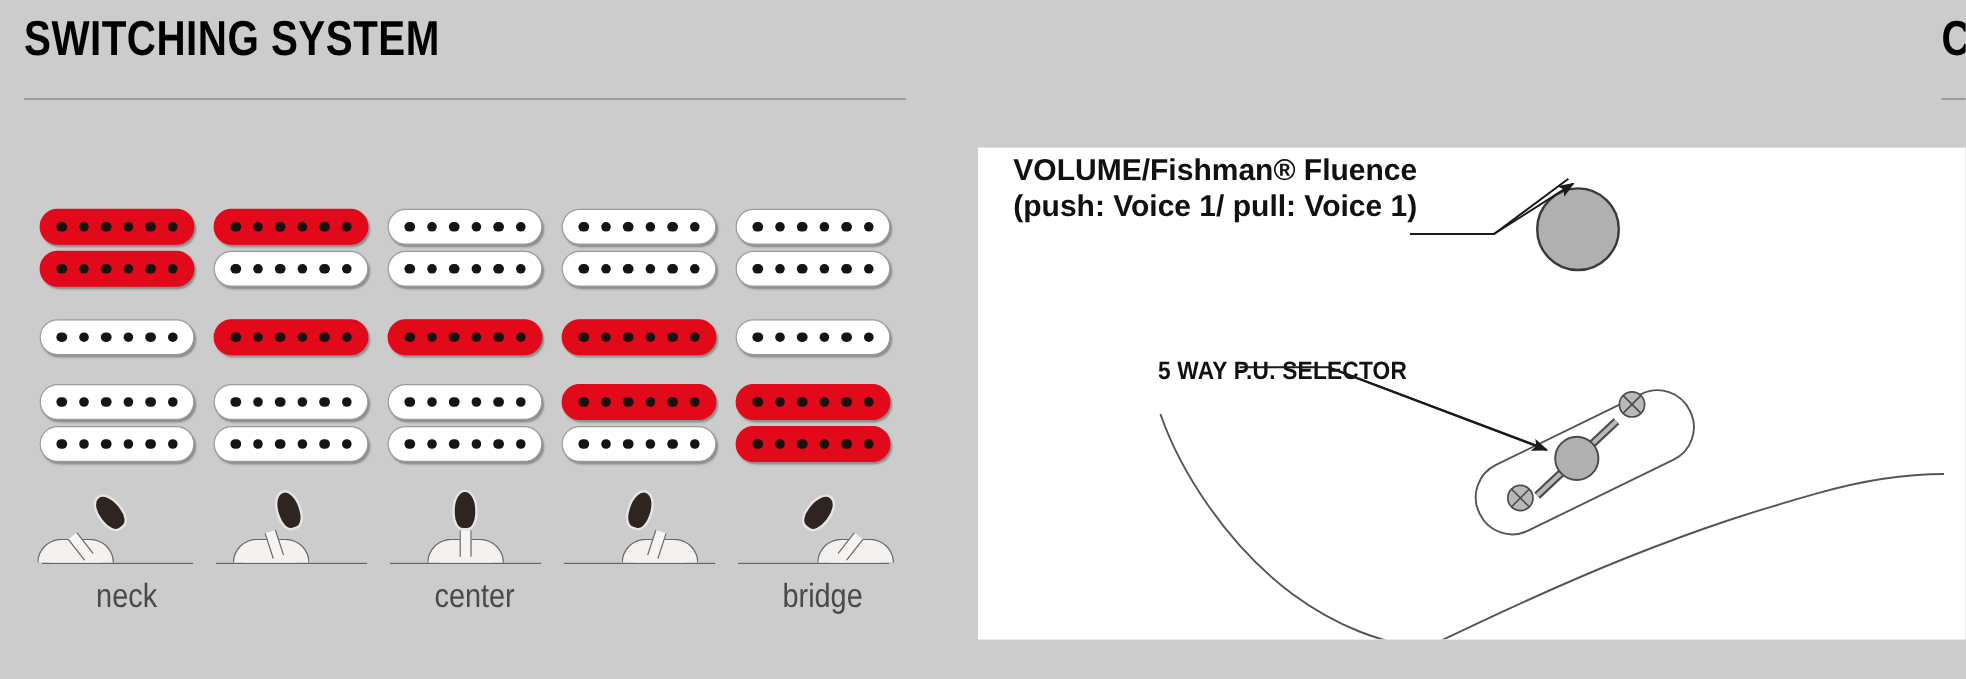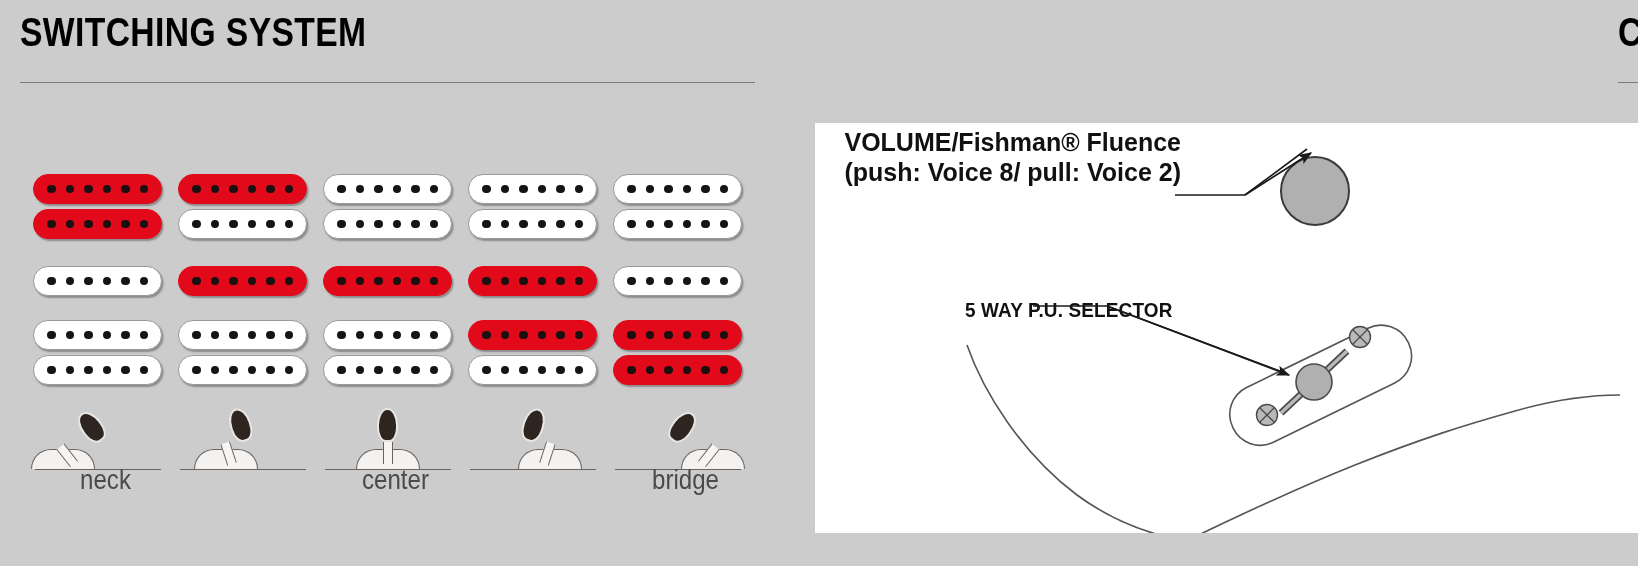--- a/index.html
+++ b/index.html
@@ -144,21 +144,21 @@
     background: #2e2420;
     border: 2px solid #e8e6e3;
     border-radius: 50% 50% 42% 42%;
     box-sizing: border-box;
   }
 
   
   #position-labels {
     position: absolute;
     left: 0;
-    top: 464px;
+    top: 481px;
     width: 800px;
     height: 40px;
   }
   .pos-label {
     position: absolute;
     top: 0;
     width: 145px;
     text-align: center;
     font-family: "Liberation Sans Narrow", "Liberation Sans", sans-serif;
     font-size: 28px;
@@ -500,21 +500,21 @@
 
 <div class="panel" id="controls-panel">
 
   <div class="section-title" id="controls-title">CONTROLS</div>
   <div class="title-rule" id="controls-rule"></div>
 
   <div id="controls-art">
 
     <div class="ctrl-text" id="volume-label">
       <span class="line-right">VOLUME/Fishman® Fluence</span>
-      <span class="line-right">(push: Voice 8/ pull: Voice 2)</span>
+      <span class="line-right">(push: Voice 1/ pull: Voice 1)</span>
     </div>
 
     <div class="ctrl-text" id="selector-label">5 WAY P.U. SELECTOR</div>
 
     <svg id="controls-svg" viewBox="0 0 805 410">
       <defs>
         <marker id="arrowhead" markerWidth="9" markerHeight="9" refX="7.2" refY="3.1" orient="auto" markerUnits="strokeWidth">
           <path d="M0,0 L8,3.1 L0,6.2 L1.7,3.1 Z" fill="#1a1a1a"></path>
         </marker>
       </defs>

